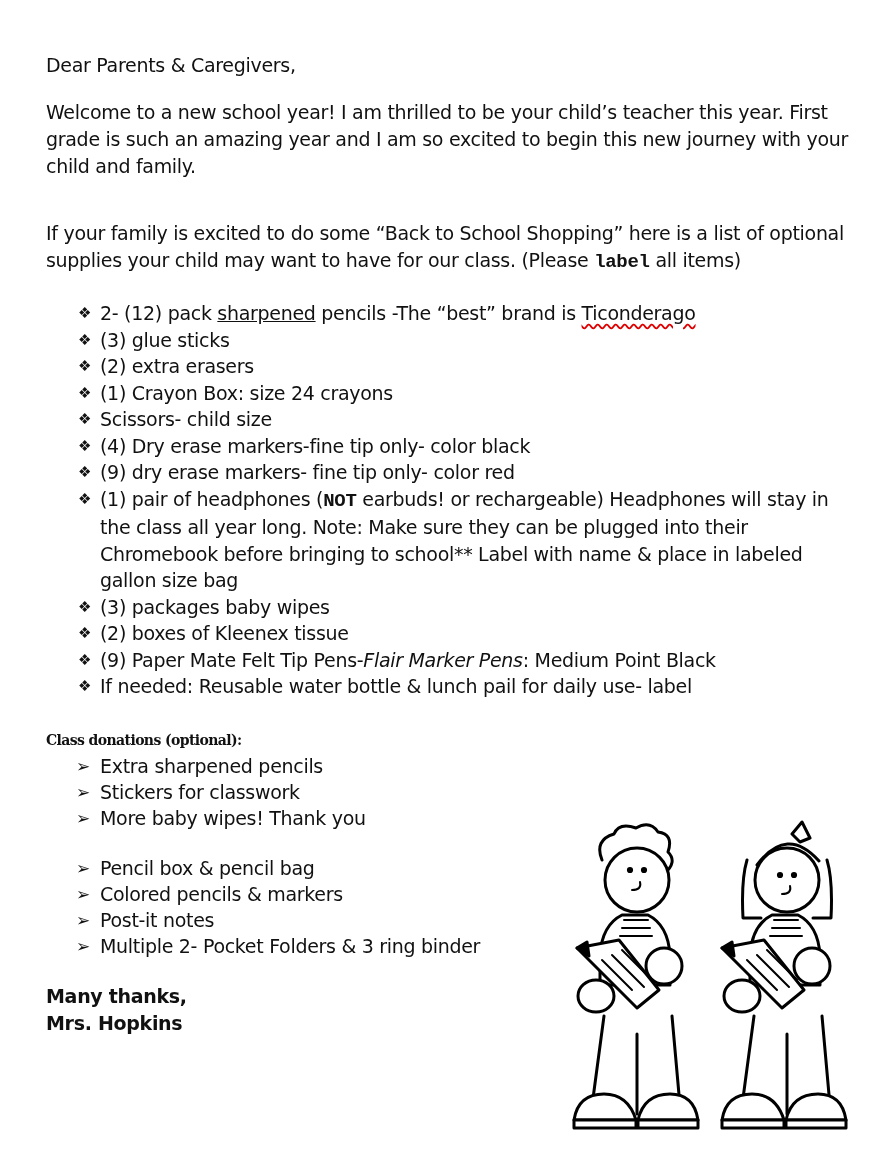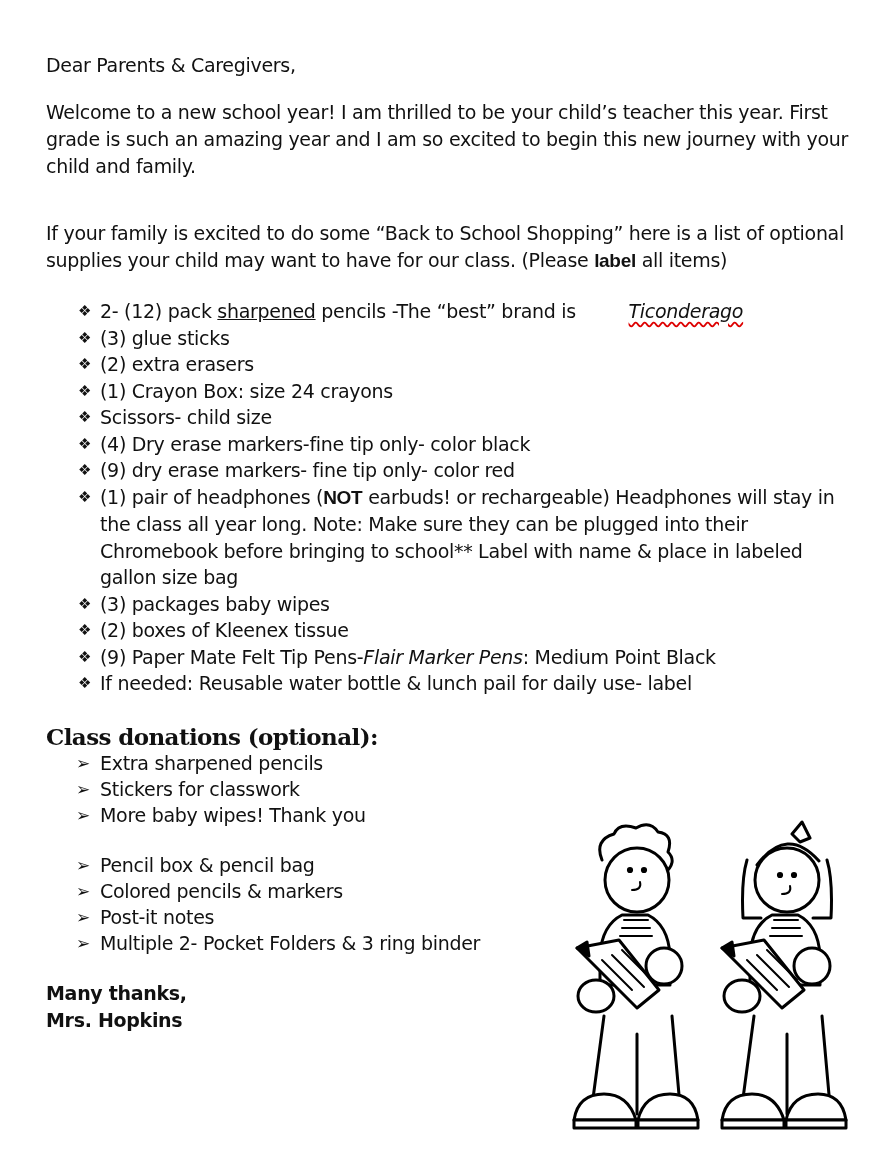--- a/index.html
+++ b/index.html
@@ -5,28 +5,28 @@
   html, body { margin: 0; padding: 0; background: #ffffff; }
   body {
     width: 894px; height: 1162px; position: relative; overflow: hidden;
     font-family: "DejaVu Sans", sans-serif; color: #111111;
     font-size: 19px;
   }
   .page { position: absolute; left: 46px; top: 52px; width: 810px; }
   p { margin: 0; line-height: 27px; letter-spacing: -0.3px; }
   .para { margin-bottom: 40px; }
   .greeting { margin-bottom: 20px; }
-  .bold-serif { font-family: Liberation Sans, sans-serif; font-weight: bold; }
+  .bold-serif { font-family: Liberation Mono, monospace; font-weight: bold; }
   ul.main-list { list-style: none; margin: 0 0 27px 0; padding: 0 0 0 32px; }
   ul.main-list li { position: relative; padding-left: 22px; line-height: 26.5px; letter-spacing: -0.3px; }
   ul.main-list li .bullet { position: absolute; left: 0; top: 0; font-size: 15px; }
   .u { text-decoration: underline; }
-  .brand { font-style: italic; text-decoration: underline wavy #d00; text-underline-offset: 3px; margin-left: 47px; }
+  .brand { text-decoration: underline wavy #d00; text-underline-offset: 3px; }
   .italic { font-style: italic; }
-  h3 { margin: 0; font-family: "DejaVu Serif", serif; font-weight: bold; font-size: 23px; line-height: 26px; letter-spacing: -0.6px; }
+  h3 { margin: 0; font-family: "DejaVu Serif", serif; font-weight: bold; font-size: 14px; line-height: 26px; letter-spacing: -0.6px; }
   ul.sub-list { list-style: none; margin: 0; padding: 0 0 0 30px; }
   ul.sub-list li { position: relative; padding-left: 24px; line-height: 26px; letter-spacing: -0.3px; }
   ul.sub-list li .arrow { position: absolute; left: 0; top: 0; font-size: 17px; }
   .section { margin-bottom: 24px; }
   .signoff p { line-height: 27px; font-weight: bold; }
   .kids { position: absolute; left: 562px; top: 820px; width: 290px; height: 312px; }
 </style>
 </head>
 <body>
 

